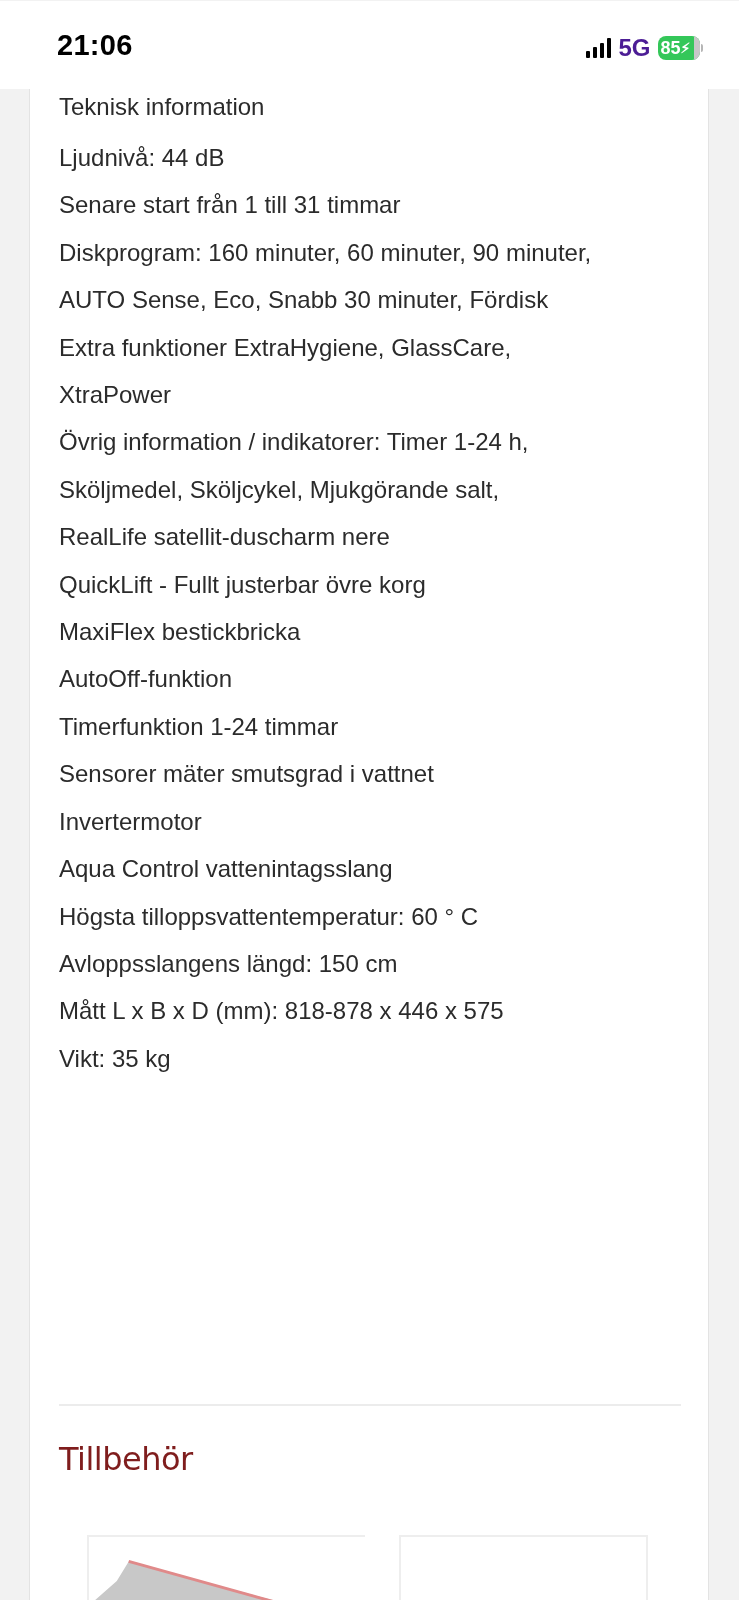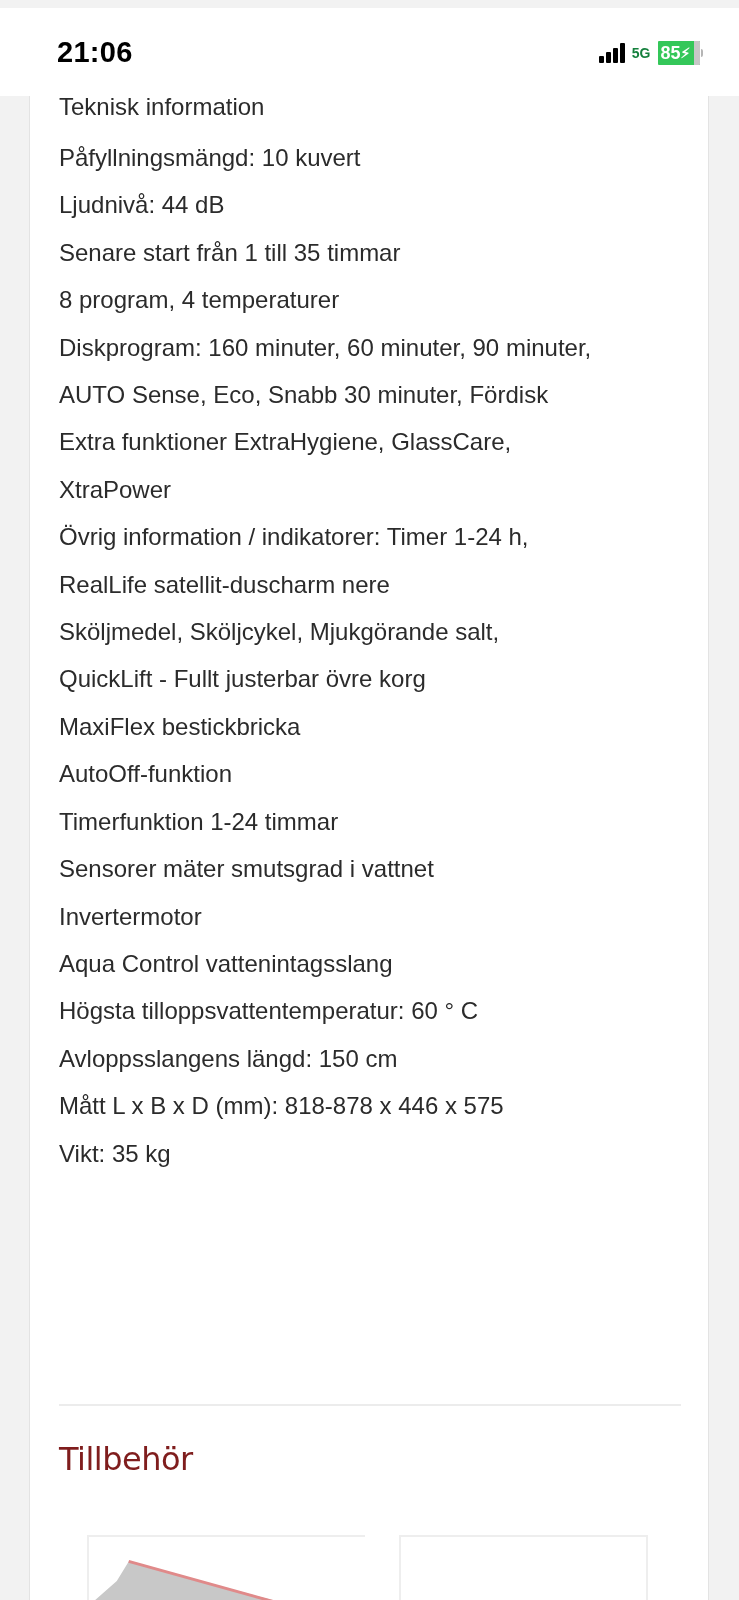--- a/index.html
+++ b/index.html
@@ -1,34 +1,34 @@
 <!DOCTYPE html>
 <html><head>
 <meta charset="utf-8">
 <style>
   * { box-sizing: border-box; margin: 0; padding: 0; }
   html, body { width: 739px; height: 1600px; overflow: hidden; background: #f2f2f2; }
   body { font-family: "Liberation Sans", sans-serif; color: #2b2b2b; position: relative; }
 
   .status-bar {
-    position: absolute; left: 0; top: 8px; width: 739px; height: 88px;
+    position: absolute; left: 0; top: 1px; width: 739px; height: 88px;
     background: #ffffff; z-index: 5; text-decoration: underline;
   }
   .status-time {
     position: absolute; left: 57px; top: 28px;
     font-size: 29px; font-weight: bold; color: #000; letter-spacing: 0.3px;
   }
   .status-right { position: absolute; right: 36px; top: 33px; display: flex; align-items: center; gap: 7px; }
   .signal { display: flex; align-items: flex-end; gap: 2.5px; height: 20px; }
   .signal span { width: 4.5px; background: #000; border-radius: 1px; display: block; }
-  .net-label { font-size: 14px; font-weight: bold; color: #15803d; }
+  .net-label { font-size: 24px; font-weight: bold; color: #4c1d95; }
   .battery { display: flex; align-items: center; }
   .battery-body {
     background: #34c759; color: #fff; font-weight: bold; font-size: 18px;
-    border-radius: 1px; height: 24px; width: 42px; display: flex; align-items: center;
+    border-radius: 8px; height: 24px; width: 42px; display: flex; align-items: center;
     padding-left: 3px; position: relative; overflow: hidden;
   }
   .battery-body .empty { position: absolute; right: 0; top: 0; bottom: 0; width: 6px; background: #c7c7c7; }
   .battery-body .bolt { position: relative; z-index: 1; font-size: 14px; margin-left: 0px; }
   .battery-cap { width: 2.5px; height: 8px; background: #b5b5b5; border-radius: 0 2px 2px 0; margin-left: 1px; }
 
   .page-card {
     position: absolute; left: 29px; top: 88px; width: 680px; height: 1530px;
     background: #ffffff; border-left: 1px solid #e3e3e3; border-right: 1px solid #e3e3e3;
   }
@@ -75,31 +75,29 @@
       </div>
       <div class="battery-cap"></div>
     </div>
   </div>
 </div>
 
 <div class="page-card">
   <section class="spec-section">
     <h3 class="spec-title">Teknisk information</h3>
     <div class="spec-lines">
-      <p class="spec-line">Påfyllningsmängd: 10 kuvert</p>
       <p class="spec-line">Ljudnivå: 44 dB</p>
-      <p class="spec-line">Senare start från 1 till 35 timmar</p>
-      <p class="spec-line">8 program, 4 temperaturer</p>
+      <p class="spec-line">Senare start från 1 till 31 timmar</p>
       <p class="spec-line">Diskprogram: 160 minuter, 60 minuter, 90 minuter,</p>
       <p class="spec-line">AUTO Sense, Eco, Snabb 30 minuter, Fördisk</p>
       <p class="spec-line">Extra funktioner ExtraHygiene, GlassCare,</p>
       <p class="spec-line">XtraPower</p>
       <p class="spec-line">Övrig information / indikatorer: Timer 1-24 h,</p>
+      <p class="spec-line">Sköljmedel, Sköljcykel, Mjukgörande salt,</p>
       <p class="spec-line">RealLife satellit-duscharm nere</p>
-      <p class="spec-line">Sköljmedel, Sköljcykel, Mjukgörande salt,</p>
       <p class="spec-line">QuickLift - Fullt justerbar övre korg</p>
       <p class="spec-line">MaxiFlex bestickbricka</p>
       <p class="spec-line">AutoOff-funktion</p>
       <p class="spec-line">Timerfunktion 1-24 timmar</p>
       <p class="spec-line">Sensorer mäter smutsgrad i vattnet</p>
       <p class="spec-line">Invertermotor</p>
       <p class="spec-line">Aqua Control vattenintagsslang</p>
       <p class="spec-line">Högsta tilloppsvattentemperatur: 60 ° C</p>
       <p class="spec-line">Avloppsslangens längd: 150 cm</p>
       <p class="spec-line">Mått L x B x D (mm): 818-878 x 446 x 575</p>

